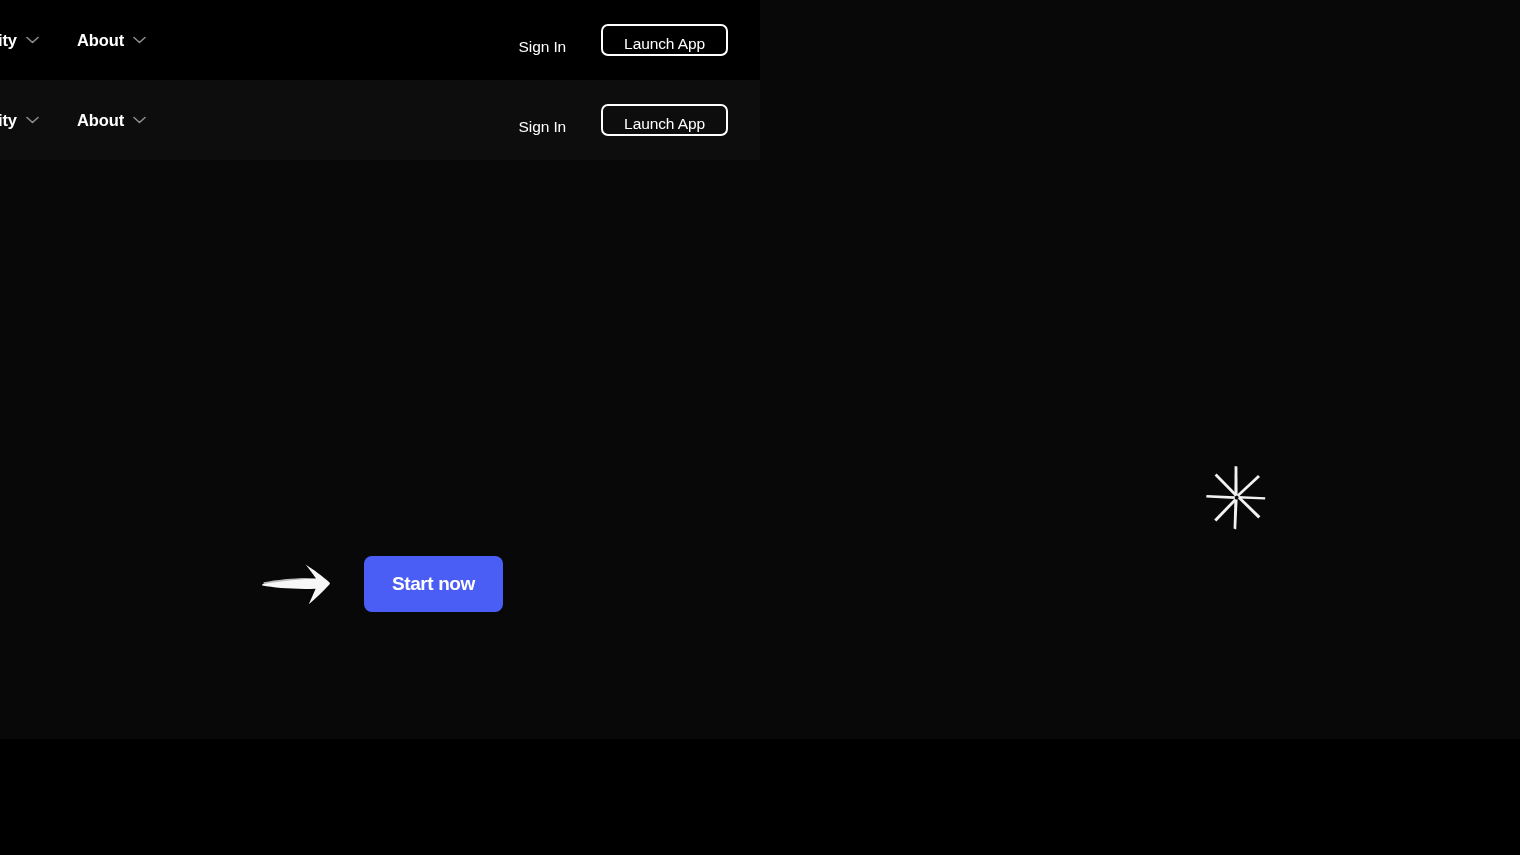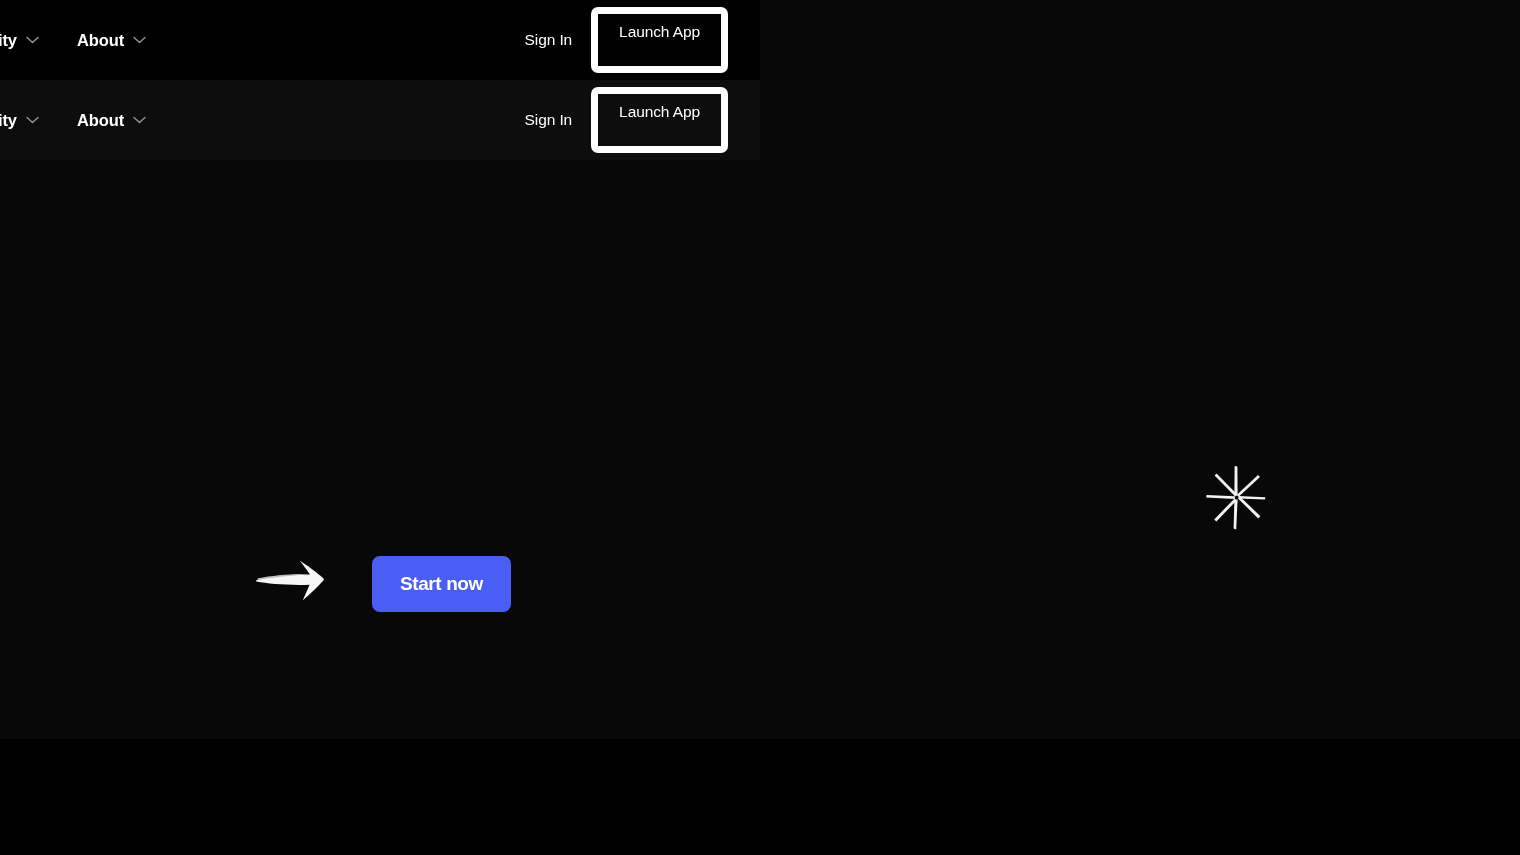--- a/index.html
+++ b/index.html
@@ -66,44 +66,44 @@
     display: block;
     width: 13px;
     height: 8px;
     flex: none;
   }
   .chevron-down svg { display: block; }
 
   .nav-right {
     margin-left: auto;
     display: flex;
-    align-items: center;
-    gap: 19px;
+    align-items: flex-end;
+    gap: 35px;
     padding-right: 32px;
   }
 
   .signin-link {
     color: #ffffff;
     font-size: 15.5px;
     font-weight: 500;
     letter-spacing: -0.1px;
     cursor: pointer;
     white-space: nowrap;
   }
 
   .launch-app-btn {
-    border: 7px solid #ffffff;
+    border: 2px solid #ffffff;
     border-radius: 7px;
     background: transparent;
     color: #ffffff;
     font-family: "Liberation Sans", sans-serif;
     font-size: 15.5px;
     font-weight: 500;
     letter-spacing: -0.1px;
-    padding: 10px 21px 26px;
+    padding: 10px 21px 2px;
     cursor: pointer;
     white-space: nowrap;
     line-height: 1;
   }
 
   
   .hero-content {
     position: absolute;
     left: 258px;
     top: 376px;
@@ -114,25 +114,25 @@
     color: #f6f6f6;
     font-size: 67px;
     line-height: 71px;
     font-weight: 700;
     letter-spacing: -2.2px;
     white-space: pre-line;
   }
 
   .cta-row {
     position: absolute;
-    left: 254px;
+    left: 260px;
     top: 556px;
     display: flex;
-    align-items: flex-start;
-    gap: 32px;
+    align-items: center;
+    gap: 18px;
   }
 
   .arrow-doodle {
     width: 86px;
     height: 48px;
     flex: none;
     display: block;
   }
 
   .start-now-btn {

